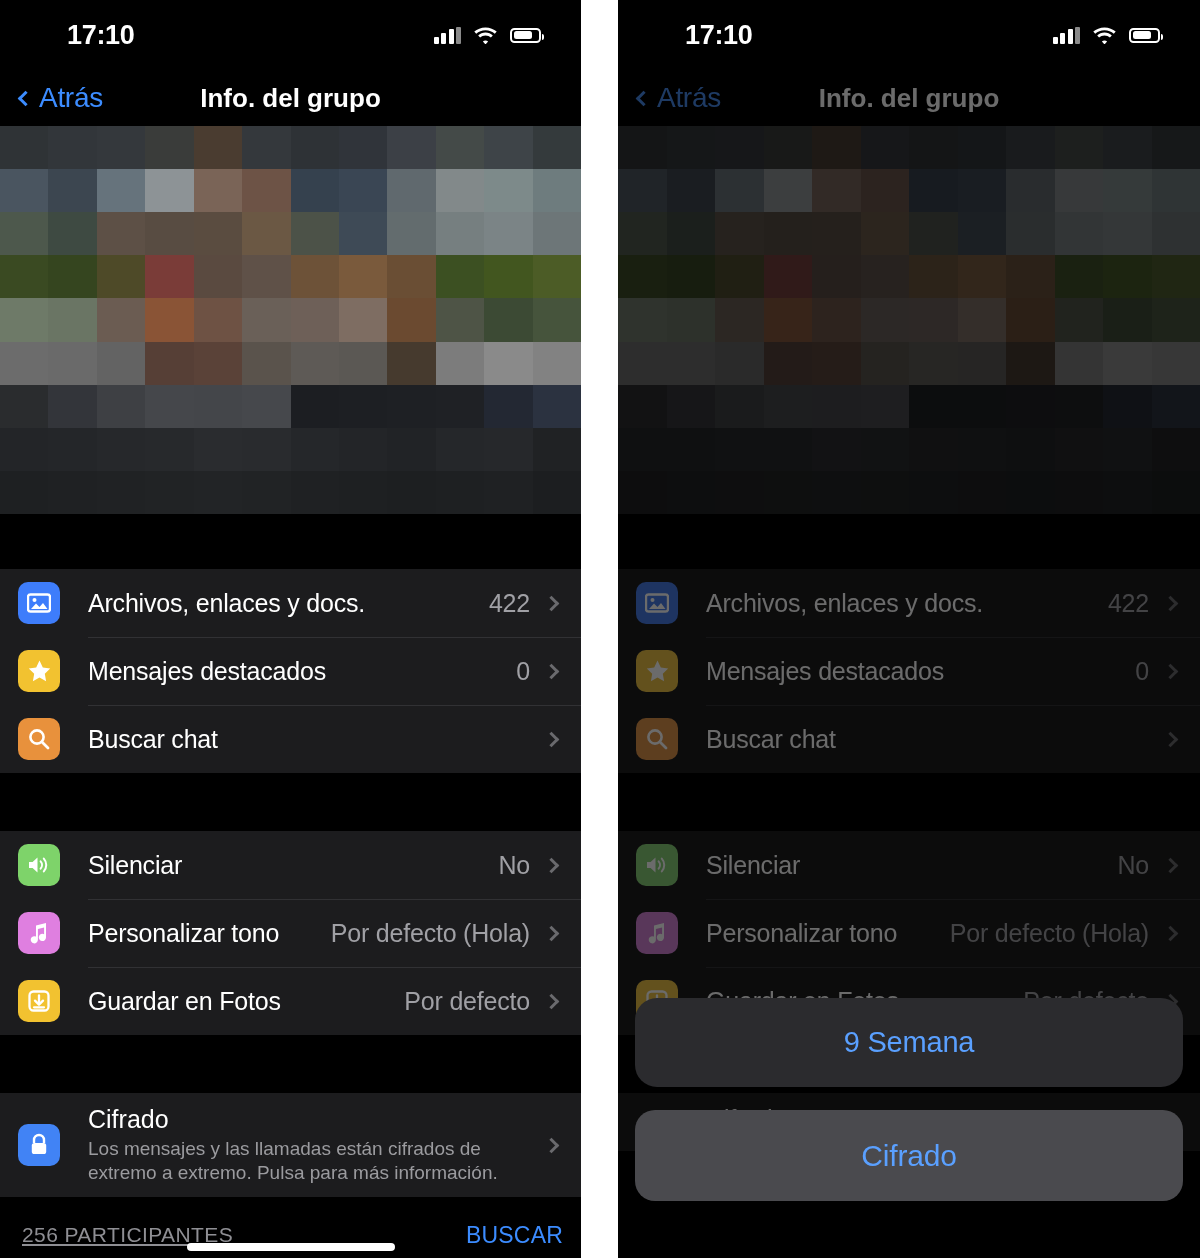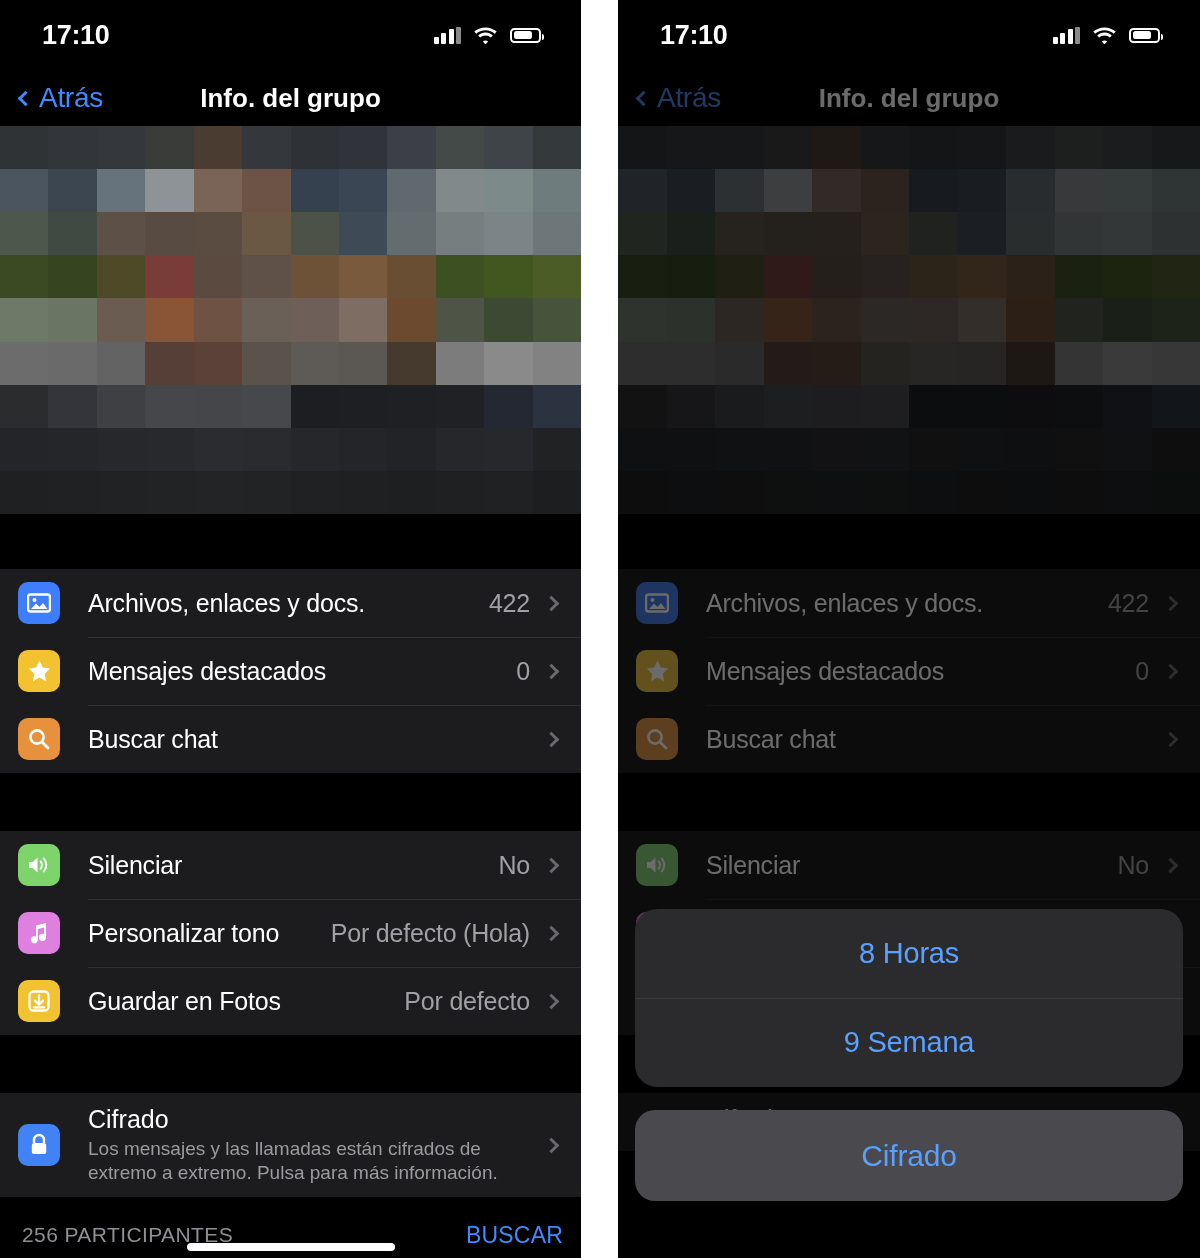--- a/index.html
+++ b/index.html
@@ -28,20 +28,21 @@
 
   
   .statusbar {
     position: relative;
     height: 70px;
     background: #000000;
     display: flex;
     align-items: center;
     justify-content: space-between;
     padding: 0 40px 0 42px;
+    margin-left: 25px;
   }
   .clock {
     color: #ffffff;
     font-size: 27px;
     font-weight: bold;
     letter-spacing: -0.3px;
   }
   .status-icons { display: flex; align-items: center; gap: 13px; }
   .signal { display: flex; align-items: flex-end; gap: 2.5px; height: 17px; }
   .signal i { display: block; width: 5px; background: #ffffff; border-radius: 1px; }
@@ -142,21 +143,21 @@
   .row.enc .chev-right { margin-left: auto; }
 
   
   .bottombar {
     position: absolute; left: 0; right: 0; bottom: 0;
     height: 46px;
     display: flex; align-items: center; justify-content: space-between;
     padding: 0 18px 0 22px;
     background: #000000;
   }
-  .participants { color: #8f8f94; font-size: 21px; letter-spacing: 0.4px; }
+  .participants { color: #8f8f94; font-size: 21px; letter-spacing: 0.4px; text-decoration: underline; }
   .buscar { color: #3c8cff; font-size: 23px; letter-spacing: 0.2px; }
   .home-ind {
     position: absolute; left: 50%; transform: translateX(-50%);
     bottom: 7px; width: 208px; height: 8px;
     background: #ffffff; border-radius: 5px;
   }
 
   
   .dim-layer { filter: brightness(0.42) saturate(0.85); }
 
@@ -684,19 +685,18 @@
 
       <div class="bottombar">
         <div class="participants">256 PARTICIPANTES</div>
         <div class="buscar">BUSCAR</div>
         <div class="home-ind"></div>
       </div>
     </div>
 
     <div class="sheet-wrap">
       <div class="sheet" style="pointer-events:auto">
-        <div class="sheet-item">8 Horas</div>
         <div class="sheet-item">9 Semana</div>
       </div>
       <div class="sheet-cancel" style="pointer-events:auto">Cifrado</div>
     </div>
   </div>
 </div>
 
 </body></html>

